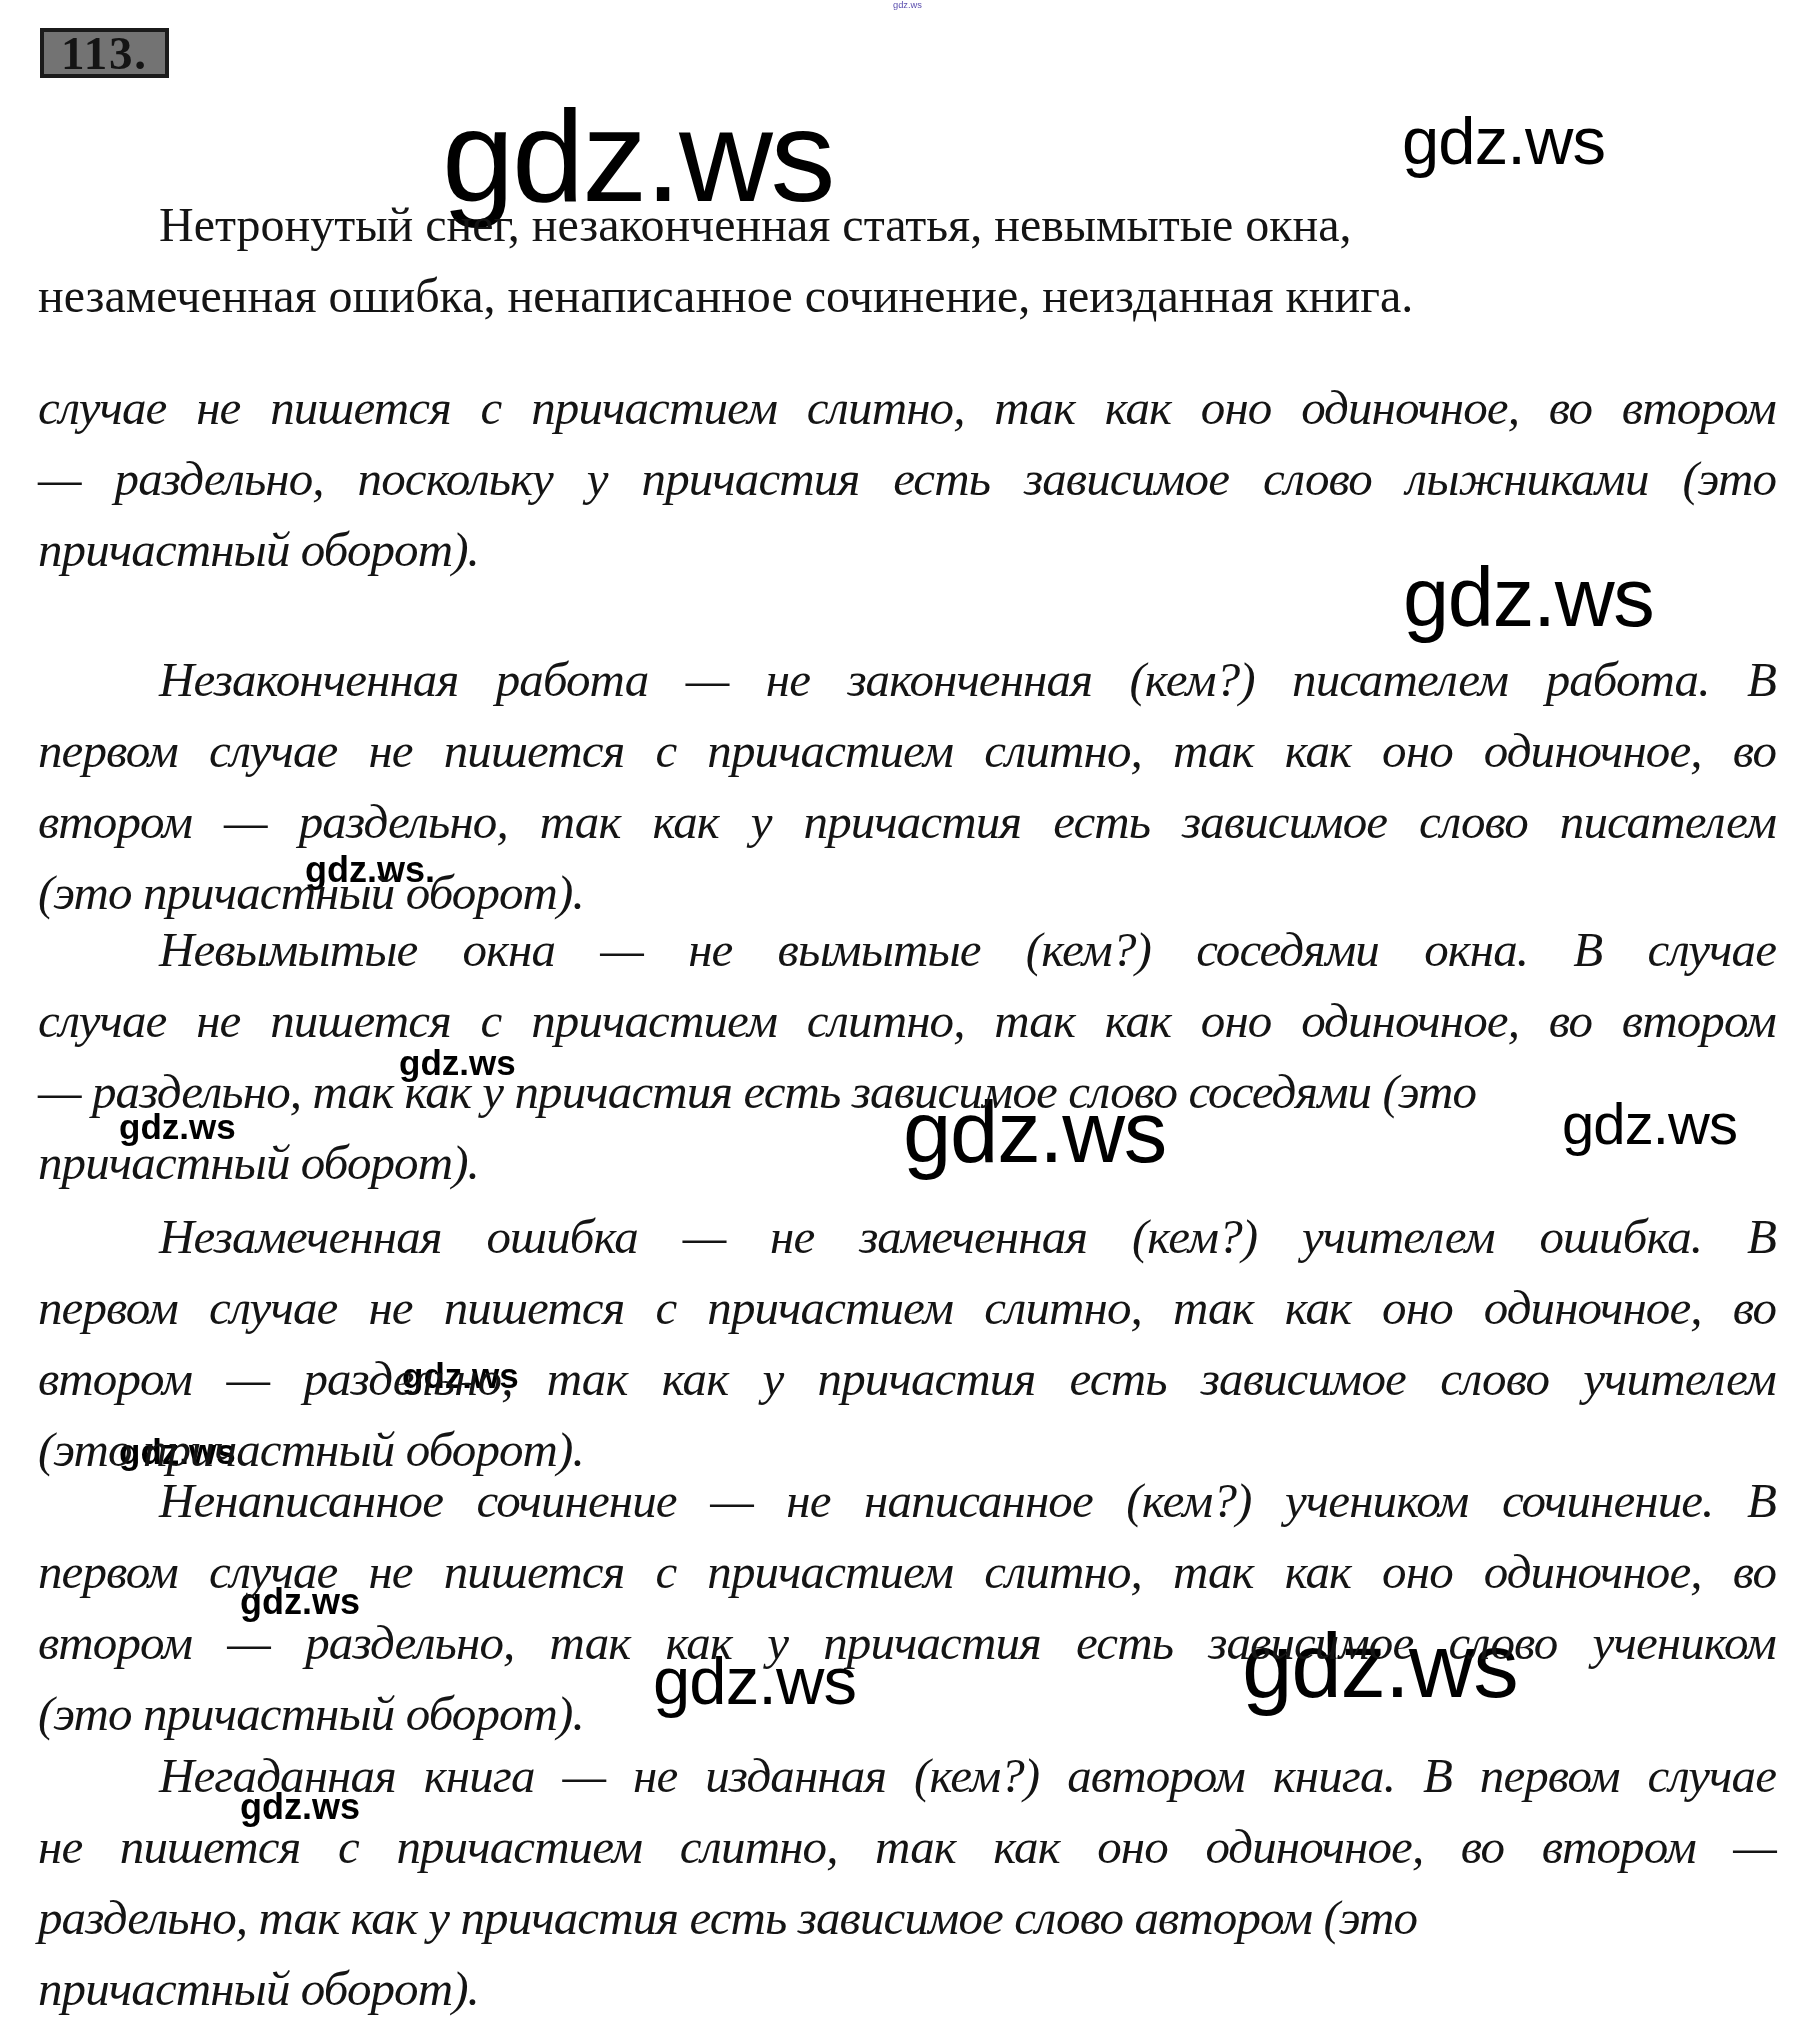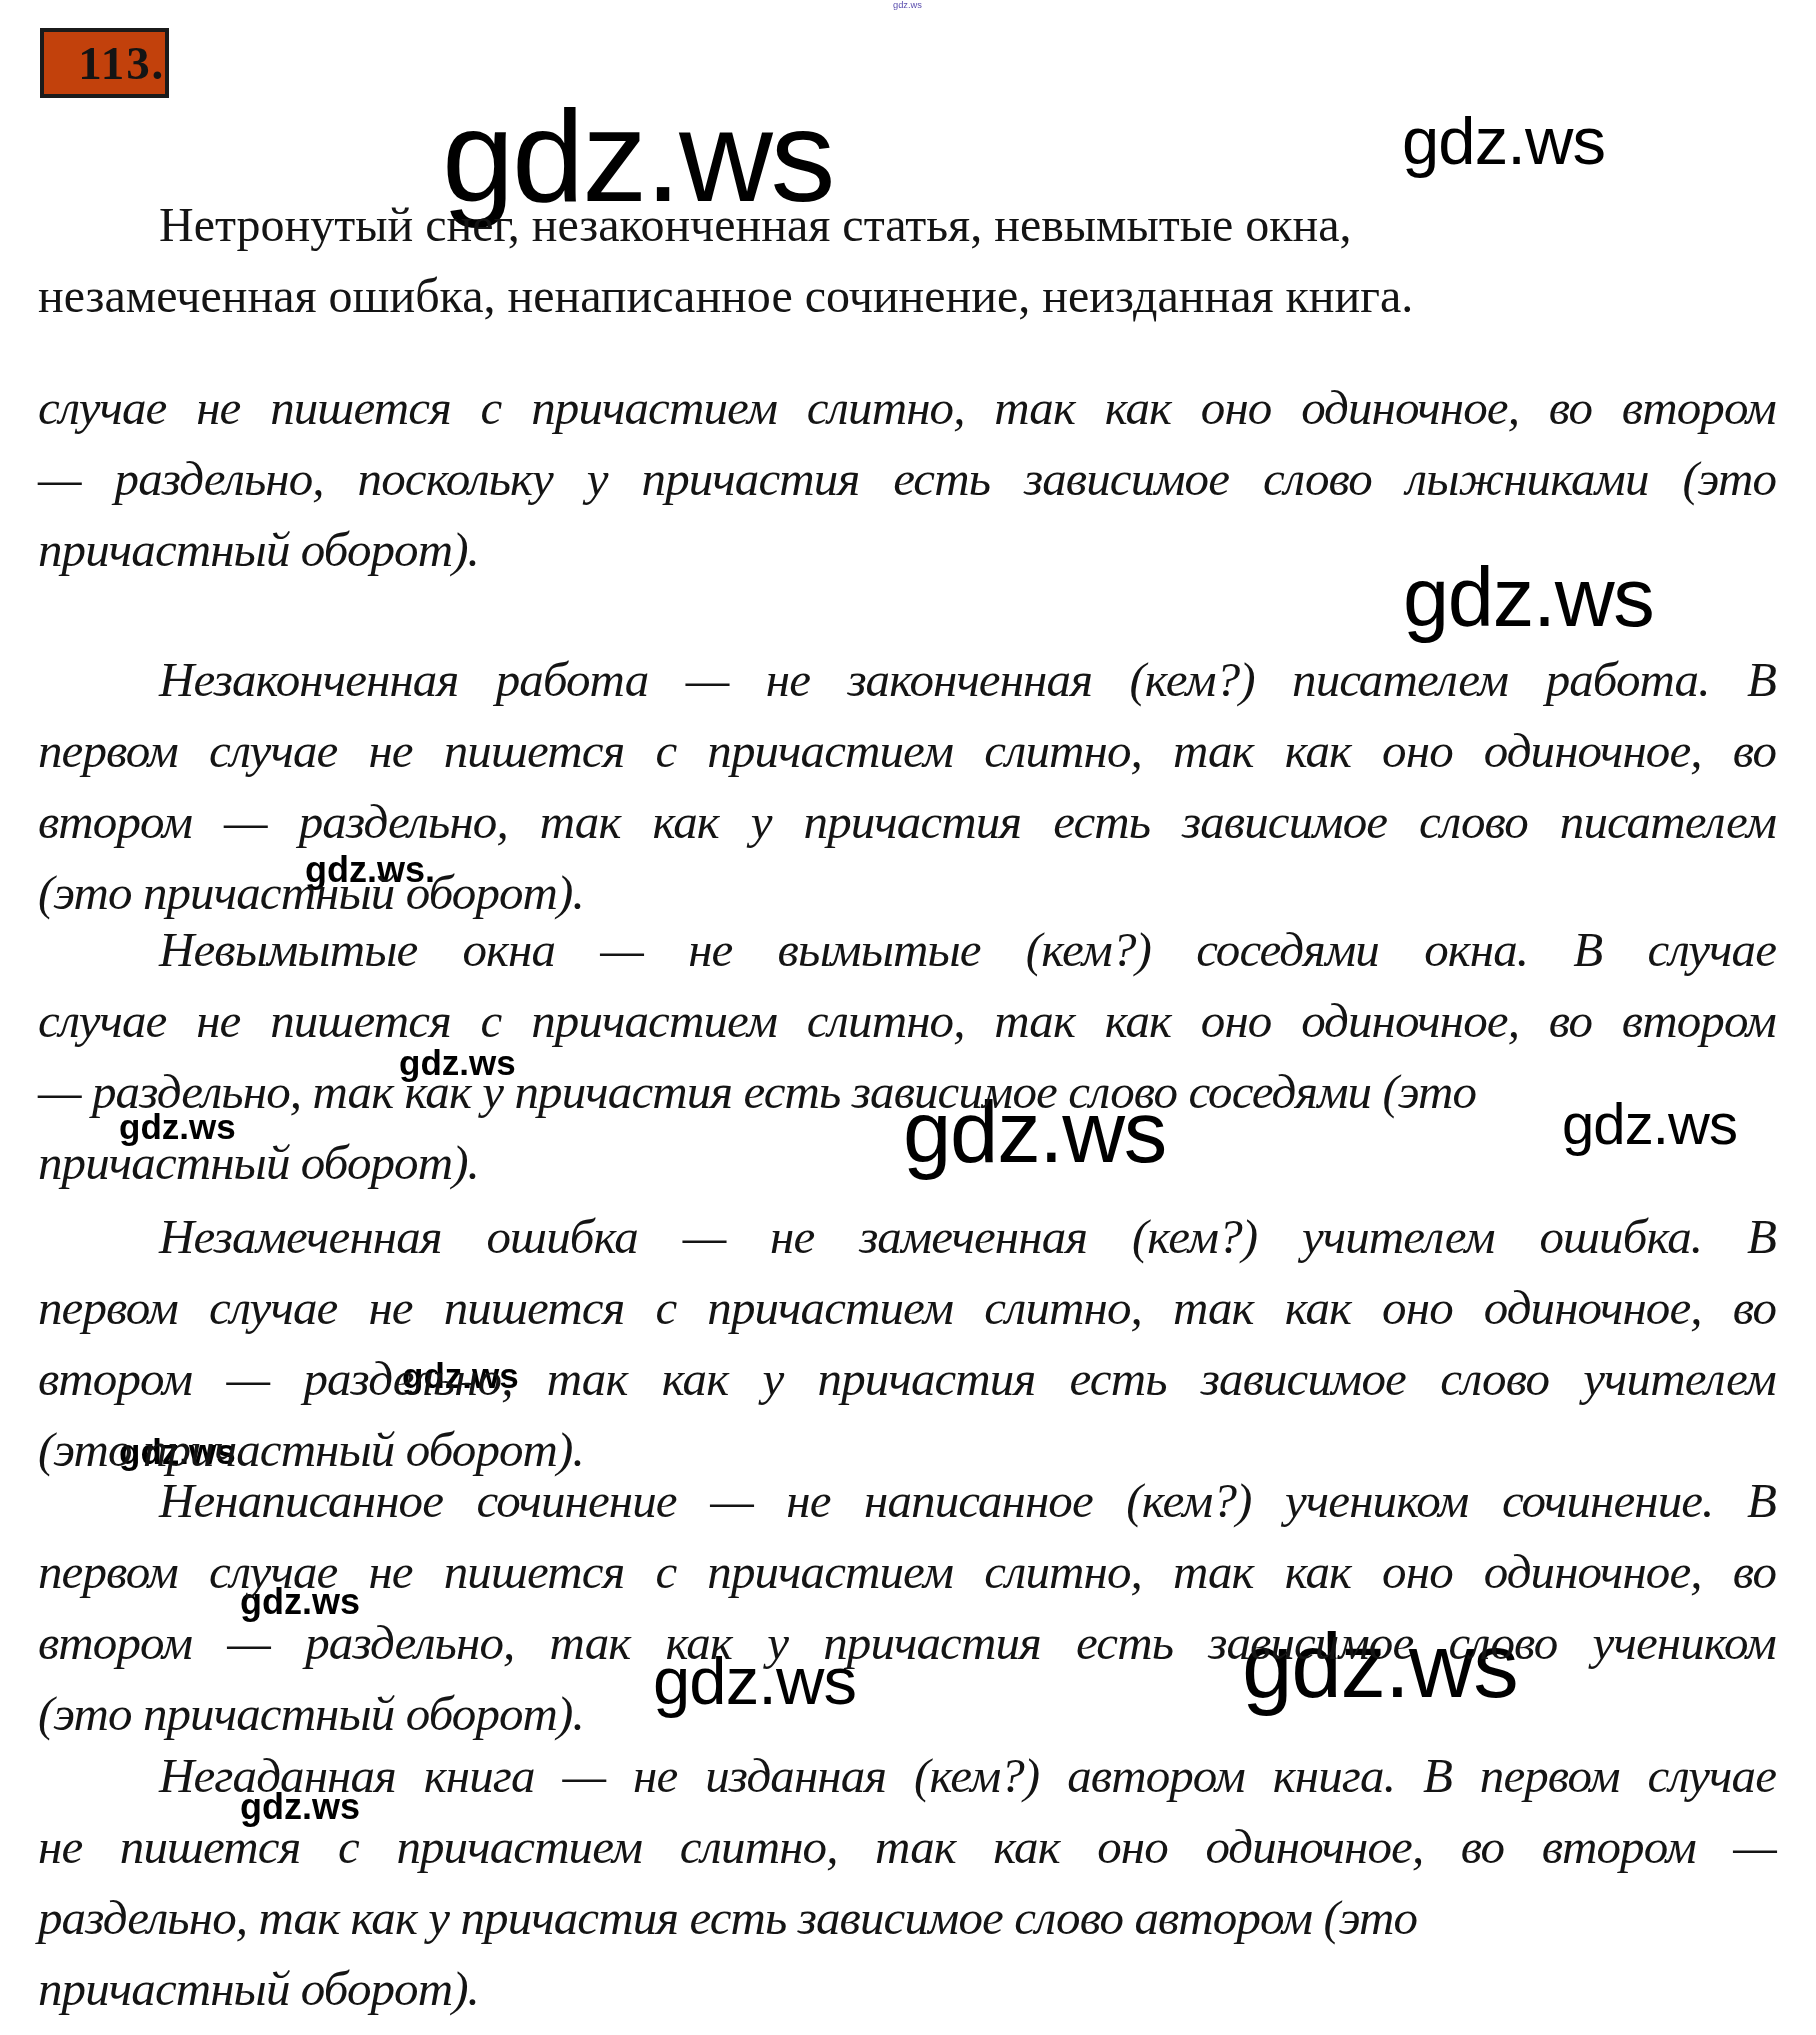--- a/index.html
+++ b/index.html
@@ -8,25 +8,25 @@
     background: #ffffff;
     position: relative;
     font-family: "Liberation Serif", serif;
     overflow: hidden;
   }
   .page { position: absolute; left: 0; top: 0; width: 1817px; height: 2035px; background: #ffffff; }
 
   
   .ex-box {
     position: absolute; left: 40px; top: 28px;
-    width: 129px; height: 70px;
+    width: 129px; height: 50px;
     border: 4.4px solid #1b1b1b;
     box-sizing: border-box;
-    display: flex; align-items: center; justify-content: flex-end;
-    background: #c2410c;
+    display: flex; align-items: center; justify-content: center;
+    background: #737373;
   }
   .ex-box span {
     font-family: "Liberation Serif", serif;
     font-weight: bold;
     font-size: 47px;
     color: #141414;
     letter-spacing: 1.8px;
   }
 
   

